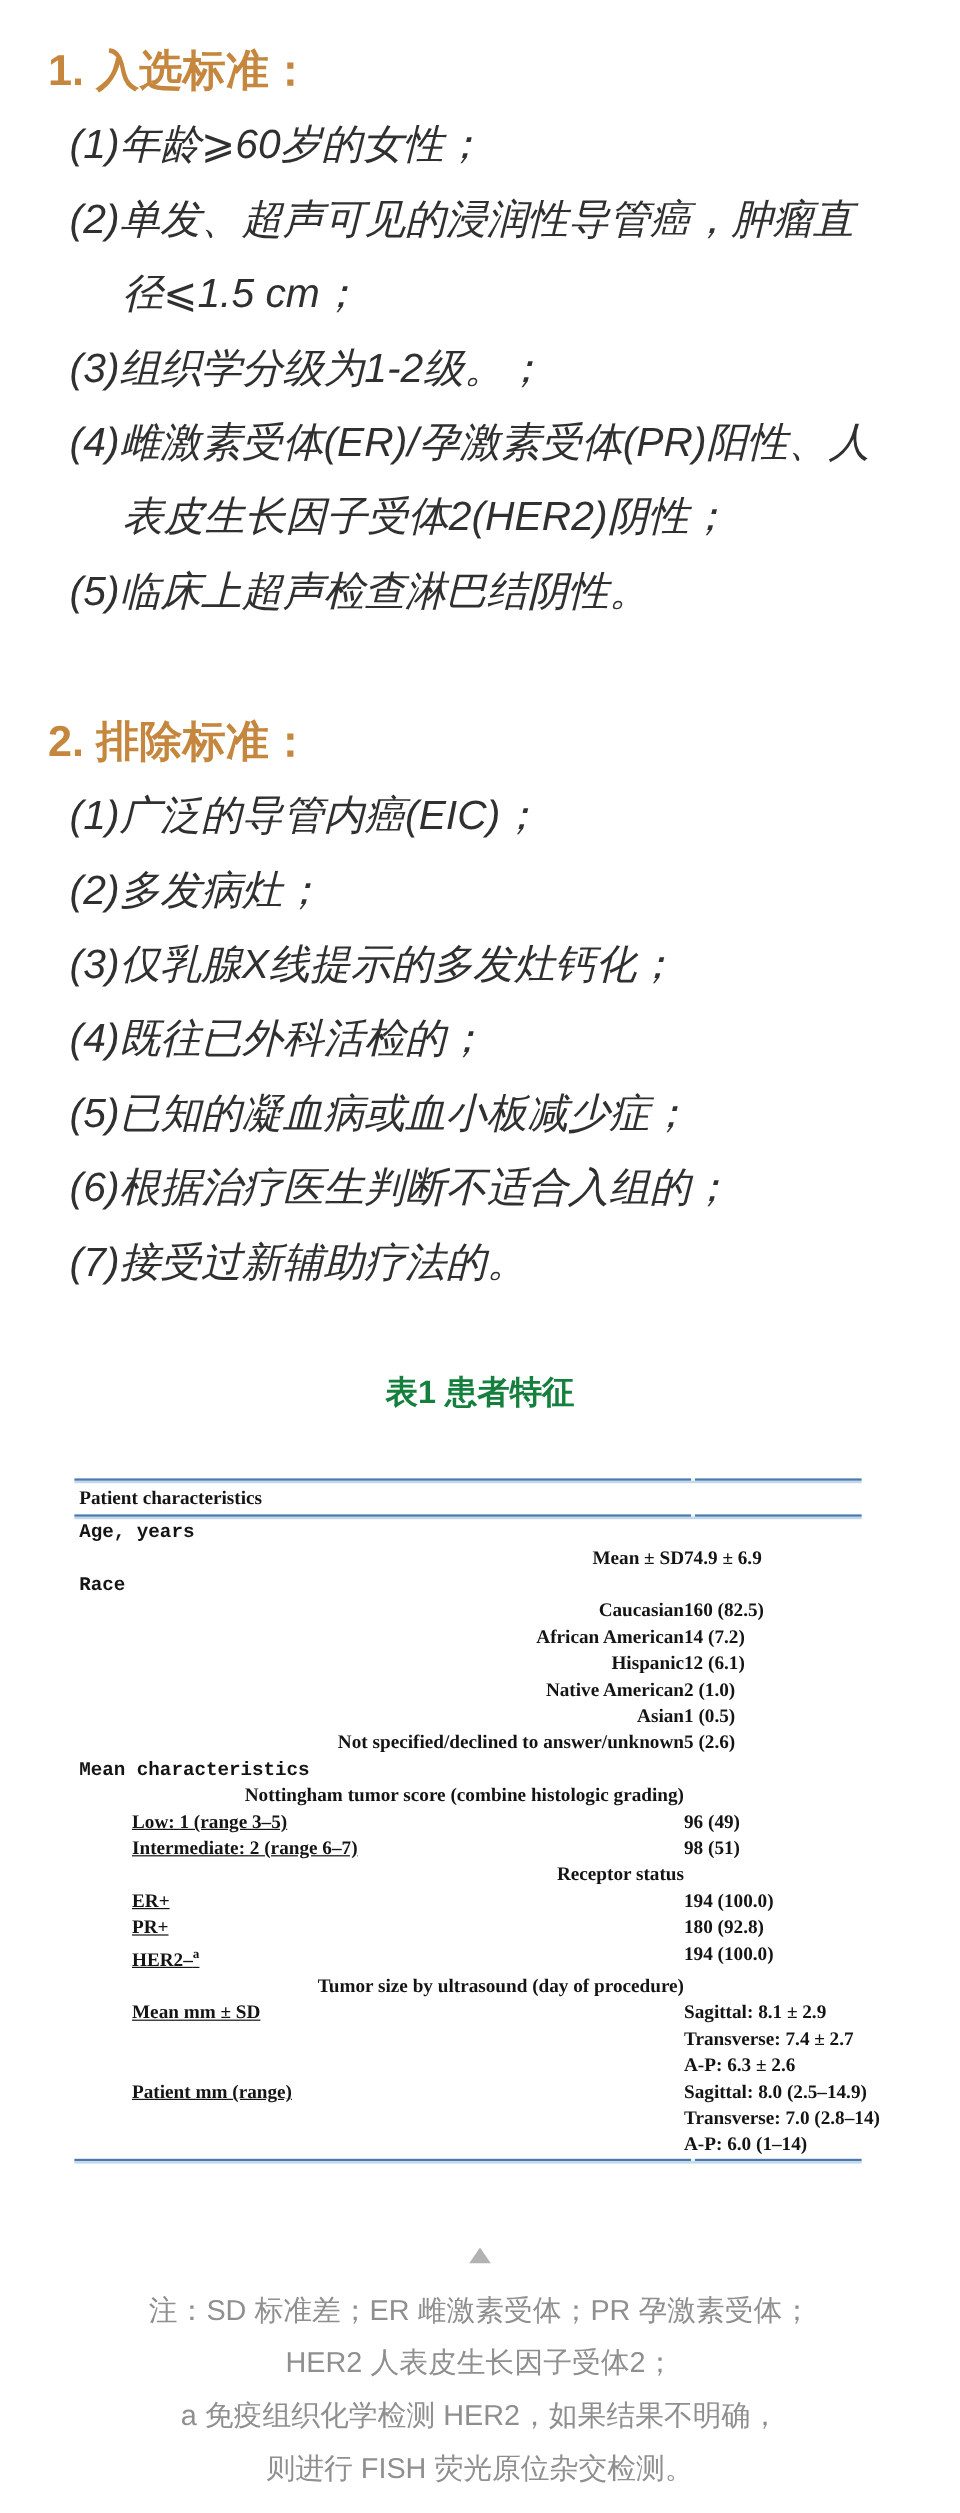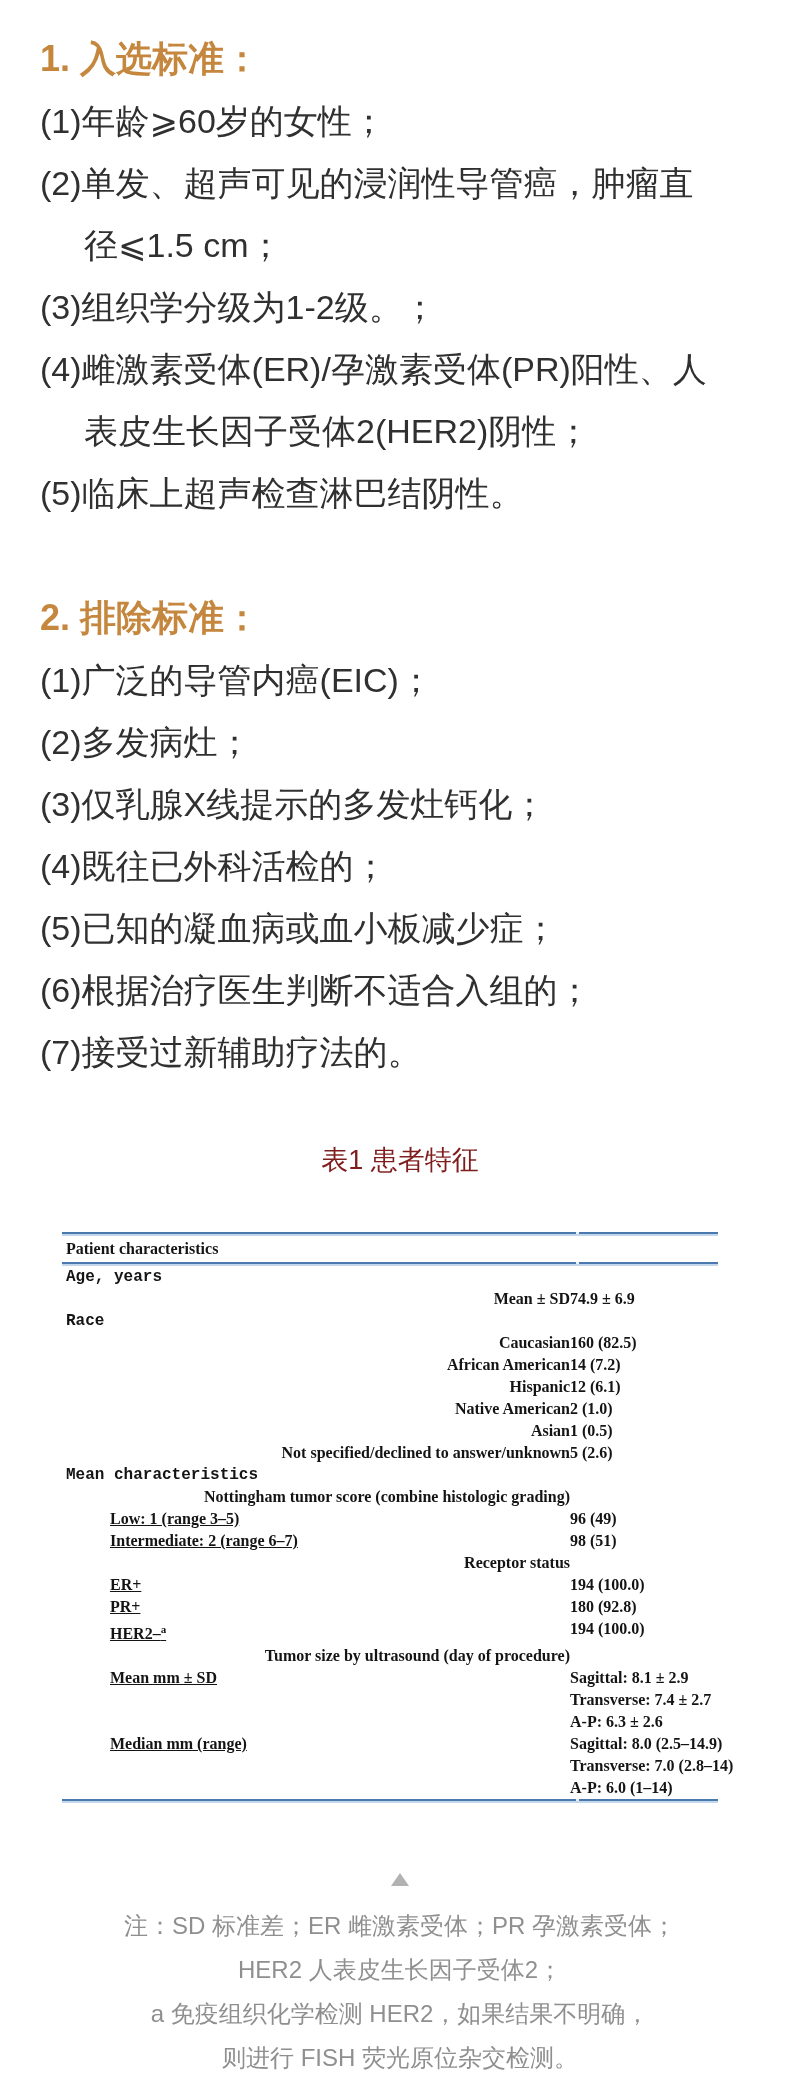--- a/index.html
+++ b/index.html
@@ -11,26 +11,26 @@
 
   
   .sec-heading{
     font-size:36px;font-weight:bold;color:#c5863d;
     line-height:62px;margin:0;
   }
   .sec-heading.second{margin-top:63px;}
   .cjk-line{
     font-size:34px;color:#303030;line-height:62px;white-space:nowrap;
   }
-  .list{}
+  .list{margin-left:18px;font-style:italic;}
   .cjk-line.cont{padding-left:44px;}
 
   
   .table-title{
-    margin-top:57px;font-size:27px;font-weight:normal;color:#7f1d1d;
+    margin-top:57px;font-size:27px;font-weight:bold;color:#15803d;
     line-height:40px;text-align:center;
   }
 
   
   .ptable{
     margin:52px 0 0 22px;width:656px;
     font-family:"Liberation Serif","DejaVu Serif",serif;
     color:#141414;font-weight:bold;
   }
   .t-rule{
@@ -168,21 +168,21 @@
         </div>
         <div class="t-row">
           <span class="t-label ind2"></span>
           <span class="t-value">Transverse: 7.4 ± 2.7</span>
         </div>
         <div class="t-row">
           <span class="t-label ind2"></span>
           <span class="t-value">A-P: 6.3 ± 2.6</span>
         </div>
         <div class="t-row">
-          <span class="t-label ind2">Median mm (range)</span>
+          <span class="t-label ind2">Patient mm (range)</span>
           <span class="t-value">Sagittal: 8.0 (2.5–14.9)</span>
         </div>
         <div class="t-row">
           <span class="t-label ind2"></span>
           <span class="t-value">Transverse: 7.0 (2.8–14)</span>
         </div>
         <div class="t-row">
           <span class="t-label ind2"></span>
           <span class="t-value">A-P: 6.0 (1–14)</span>
         </div>

